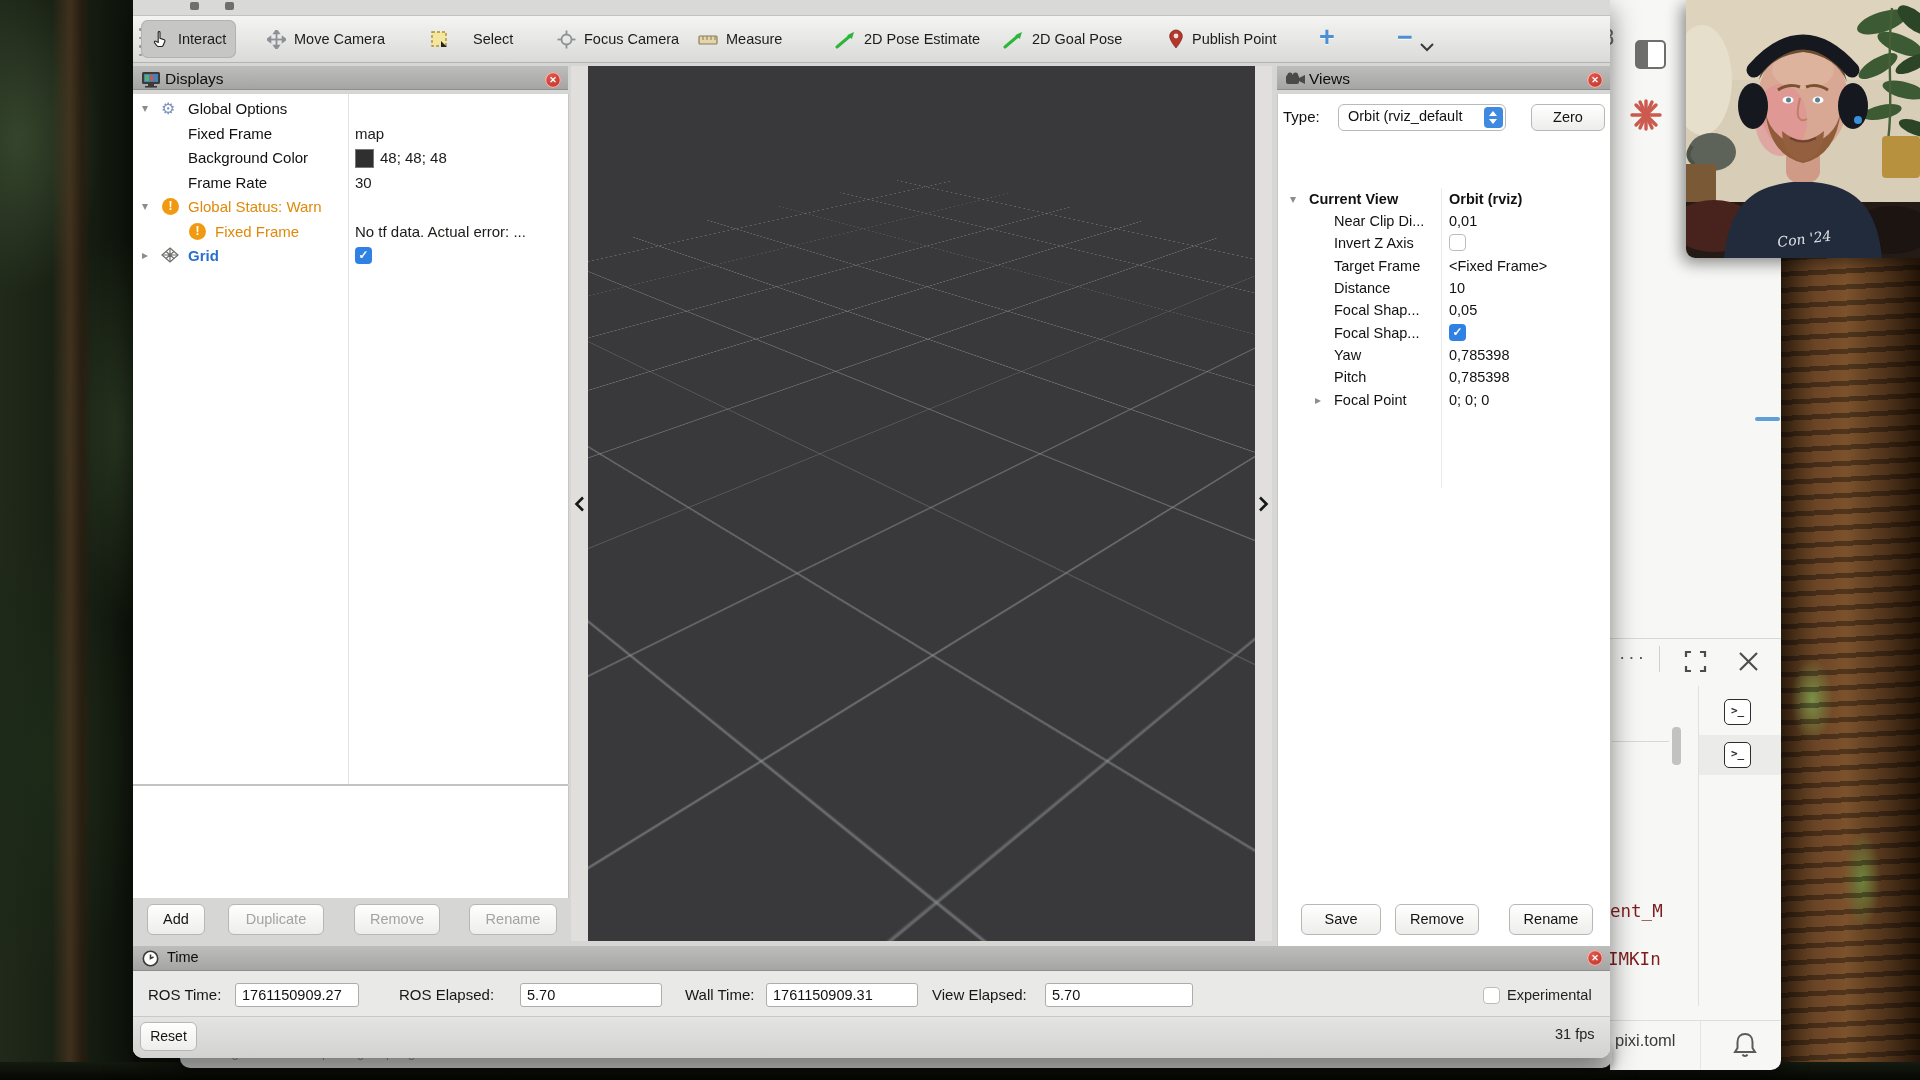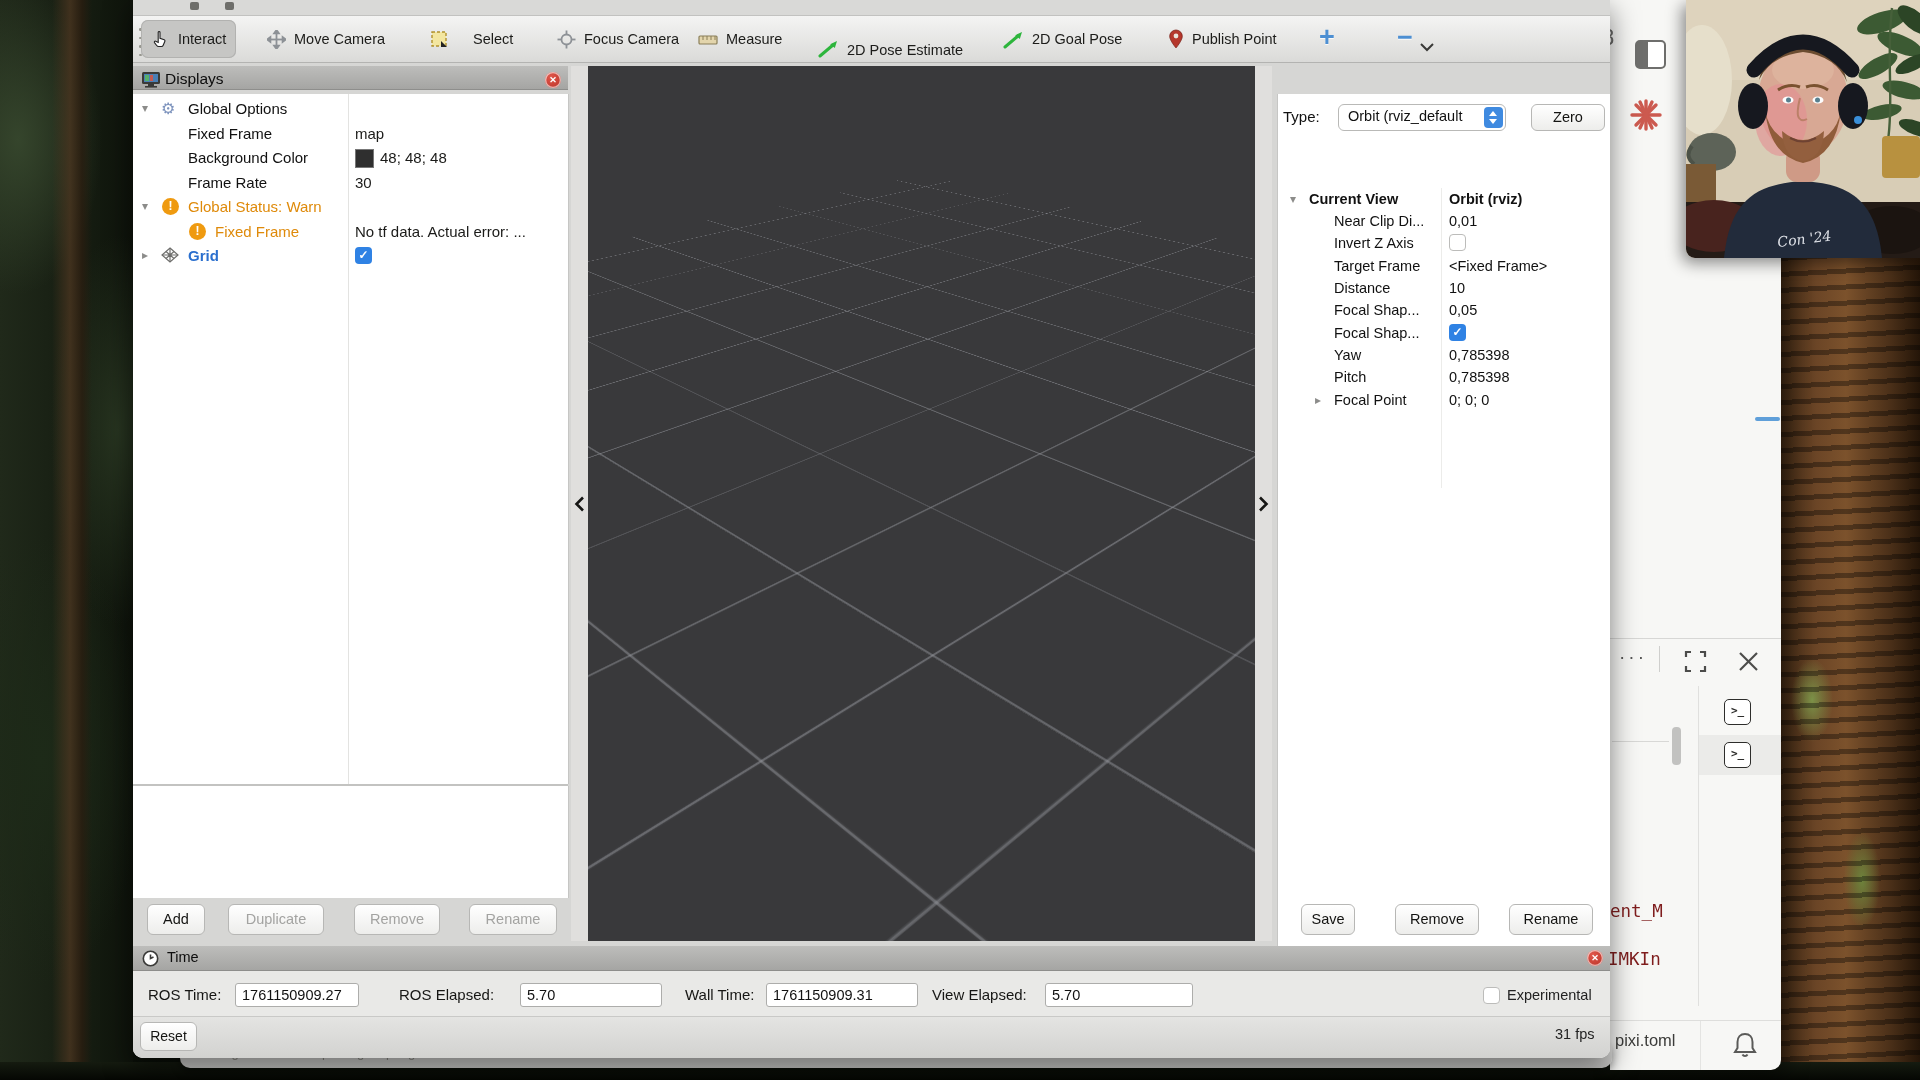--- a/index.html
+++ b/index.html
@@ -288,21 +288,21 @@
           <g stroke="#8a7f58" stroke-width="1">
               <line x1="5" y1="6" x2="5" y2="10"></line>
               <line x1="9" y1="6" x2="9" y2="10"></line>
               <line x1="13" y1="6" x2="13" y2="10"></line>
               <line x1="17" y1="6" x2="17" y2="10"></line>
             </g>
         </svg>
         <span>Measure</span>
       </div>
 
-      <div class="tool" style="left:675px;align-items:flex-end;">
+      <div class="tool" style="left:692px;">
         <svg width="21" height="19" viewBox="0 0 21 19">
           <line x1="2" y1="17" x2="15" y2="6" stroke="#2db53c" stroke-width="3" stroke-linecap="round"></line>
           <path d="M19 2l-2.2 7-4.6-3.8z" fill="#2db53c"></path>
         </svg>
         <span>2D Pose Estimate</span>
       </div>
 
       <div class="tool" style="left:860px;">
         <svg width="21" height="19" viewBox="0 0 21 19">
           <line x1="2" y1="17" x2="15" y2="6" stroke="#2db53c" stroke-width="3" stroke-linecap="round"></line>
@@ -407,20 +407,30 @@
     <div class="viewport">
       <div class="gridplane"></div>
     </div>
     <div class="vhandle" style="left:1122px;">
       <svg width="11" height="16" viewBox="0 0 11 16">
         <polyline points="2,1.5 8.5,8 2,14.5" fill="none" stroke="#161614" stroke-width="2.6"></polyline>
       </svg>
     </div>
 
     <div class="views">
+      <div class="panel-hdr">
+        <svg class="hicon" width="22" height="16" viewBox="0 0 22 16">
+          <rect x="1" y="4" width="13" height="9" rx="2" fill="#4a4a48"></rect>
+          <path d="M14 7l6-3v9l-6-3z" fill="#4a4a48"></path>
+          <circle cx="5" cy="4" r="2.6" fill="#4a4a48"></circle>
+            <circle cx="10.5" cy="4" r="2.6" fill="#4a4a48"></circle>
+        </svg>
+        <span class="ptitle">Views</span>
+        <span class="close"></span>
+      </div>
 
       <div class="vbody">
         <div class="typerow">
           <span class="typelabel">Type:</span>
           <div class="dropdown">
             <span class="dtext">Orbit (rviz_default</span>
             <span class="spinner">
                 <i class="up"></i>
                 <i class="dn"></i>
               </span>
@@ -467,21 +477,21 @@
           <span class="vlabel">Pitch</span>
           <span class="vval">0,785398</span>
         </div>
         <div class="vrow" style="top:295px;">
           <span class="exp" style="left:33px;">▸</span>
           <span class="vlabel">Focal Point</span>
           <span class="vval">0; 0; 0</span>
         </div>
       </div>
 
-      <div class="btn" style="left:24px;top:838px;width:54px;">Save</div>
+      <div class="btn" style="left:24px;top:838px;width:80px;">Save</div>
       <div class="btn" style="left:118px;top:838px;width:84px;">Remove</div>
       <div class="btn" style="left:232px;top:838px;width:84px;">Rename</div>
     </div>
 
     <div class="timep">
       <div class="panel-hdr">
         <svg class="hicon" style="top:4px;left:9px;" width="17" height="17" viewBox="0 0 17 17">
           <circle cx="8.5" cy="8.5" r="7.2" fill="#fff" stroke="#3a3a38" stroke-width="1.6"></circle>
           <polyline points="8.5,4.5 8.5,8.5 11.5,7" fill="none" stroke="#3a3a38" stroke-width="1.6"></polyline>
         </svg>

